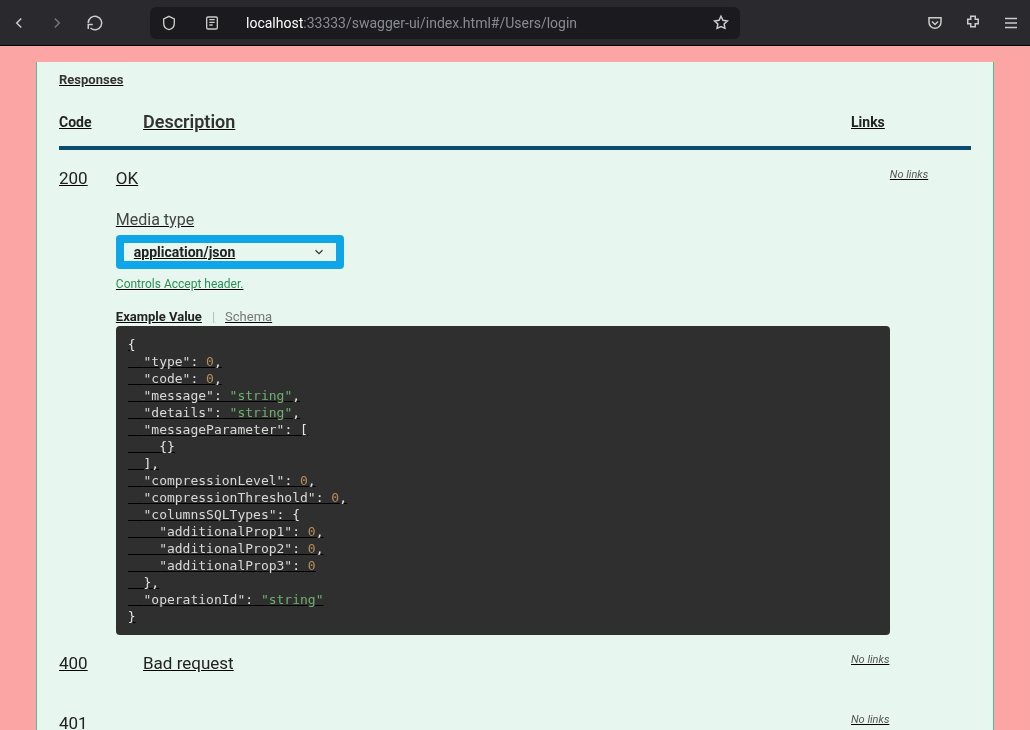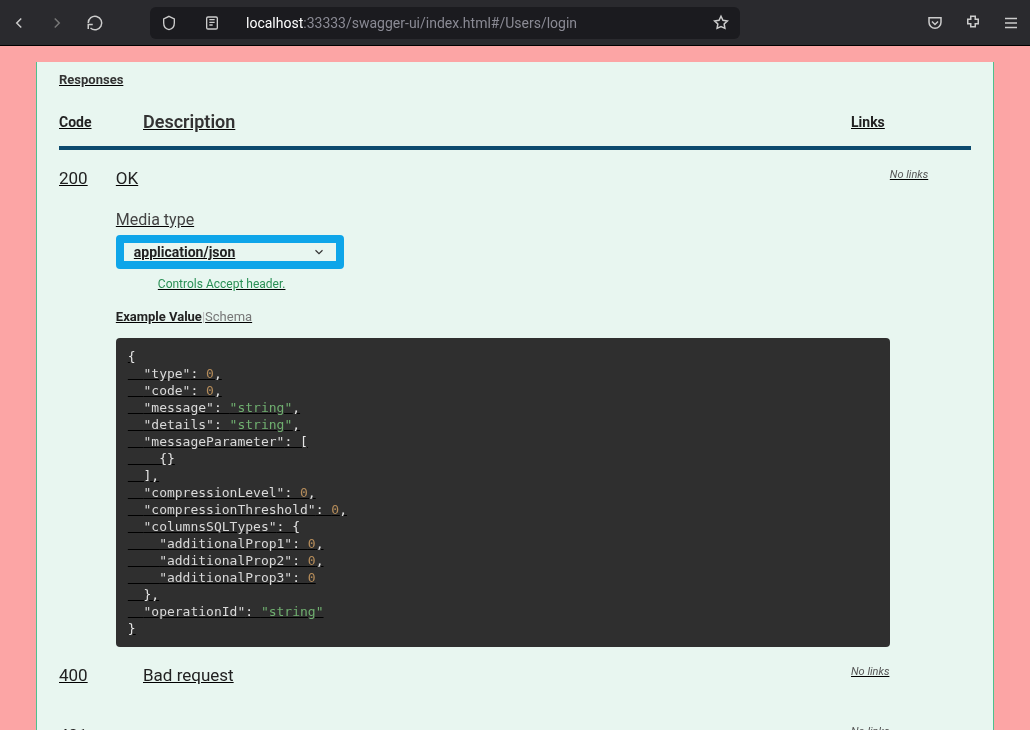--- a/index.html
+++ b/index.html
@@ -83,22 +83,22 @@
   .media-label { font-size: 16px; color: #444; margin-bottom: 6px; }
   .media-select {
     border: 8px solid #0ea5e9;
     border-radius: 4px;
     width: 228px; height: 34px;
     display: flex; align-items: center; justify-content: space-between;
     padding: 0 10px;
     background: #e8f6f0;
     font-weight: 700; font-size: 14px; color: #222;
   }
-  .accept-note { font-size: 12px; color: #2a9055; margin-top: 8px; margin-bottom: 18px; margin-left: 42px; }
-  .tabs { display: flex; align-items: center; font-size: 13px; margin-bottom: 14px; }
+  .accept-note { font-size: 12px; color: #2a9055; margin-top: 8px; margin-bottom: 18px; }
+  .tabs { display: flex; align-items: center; gap: 10px; font-size: 13px; margin-bottom: 2px; }
   .tab-ex { font-weight: 700; color: #222; }
   .tab-sep { color: #bbb; }
   .tab-schema { color: #777; }
 
   .code-block {
     background: #2f2f2f;
     color: #e6e6e6;
     border-radius: 4px;
     padding: 10px 12px;
     font-family: ui-monospace, SFMono-Regular, Menlo, Consolas, monospace;

